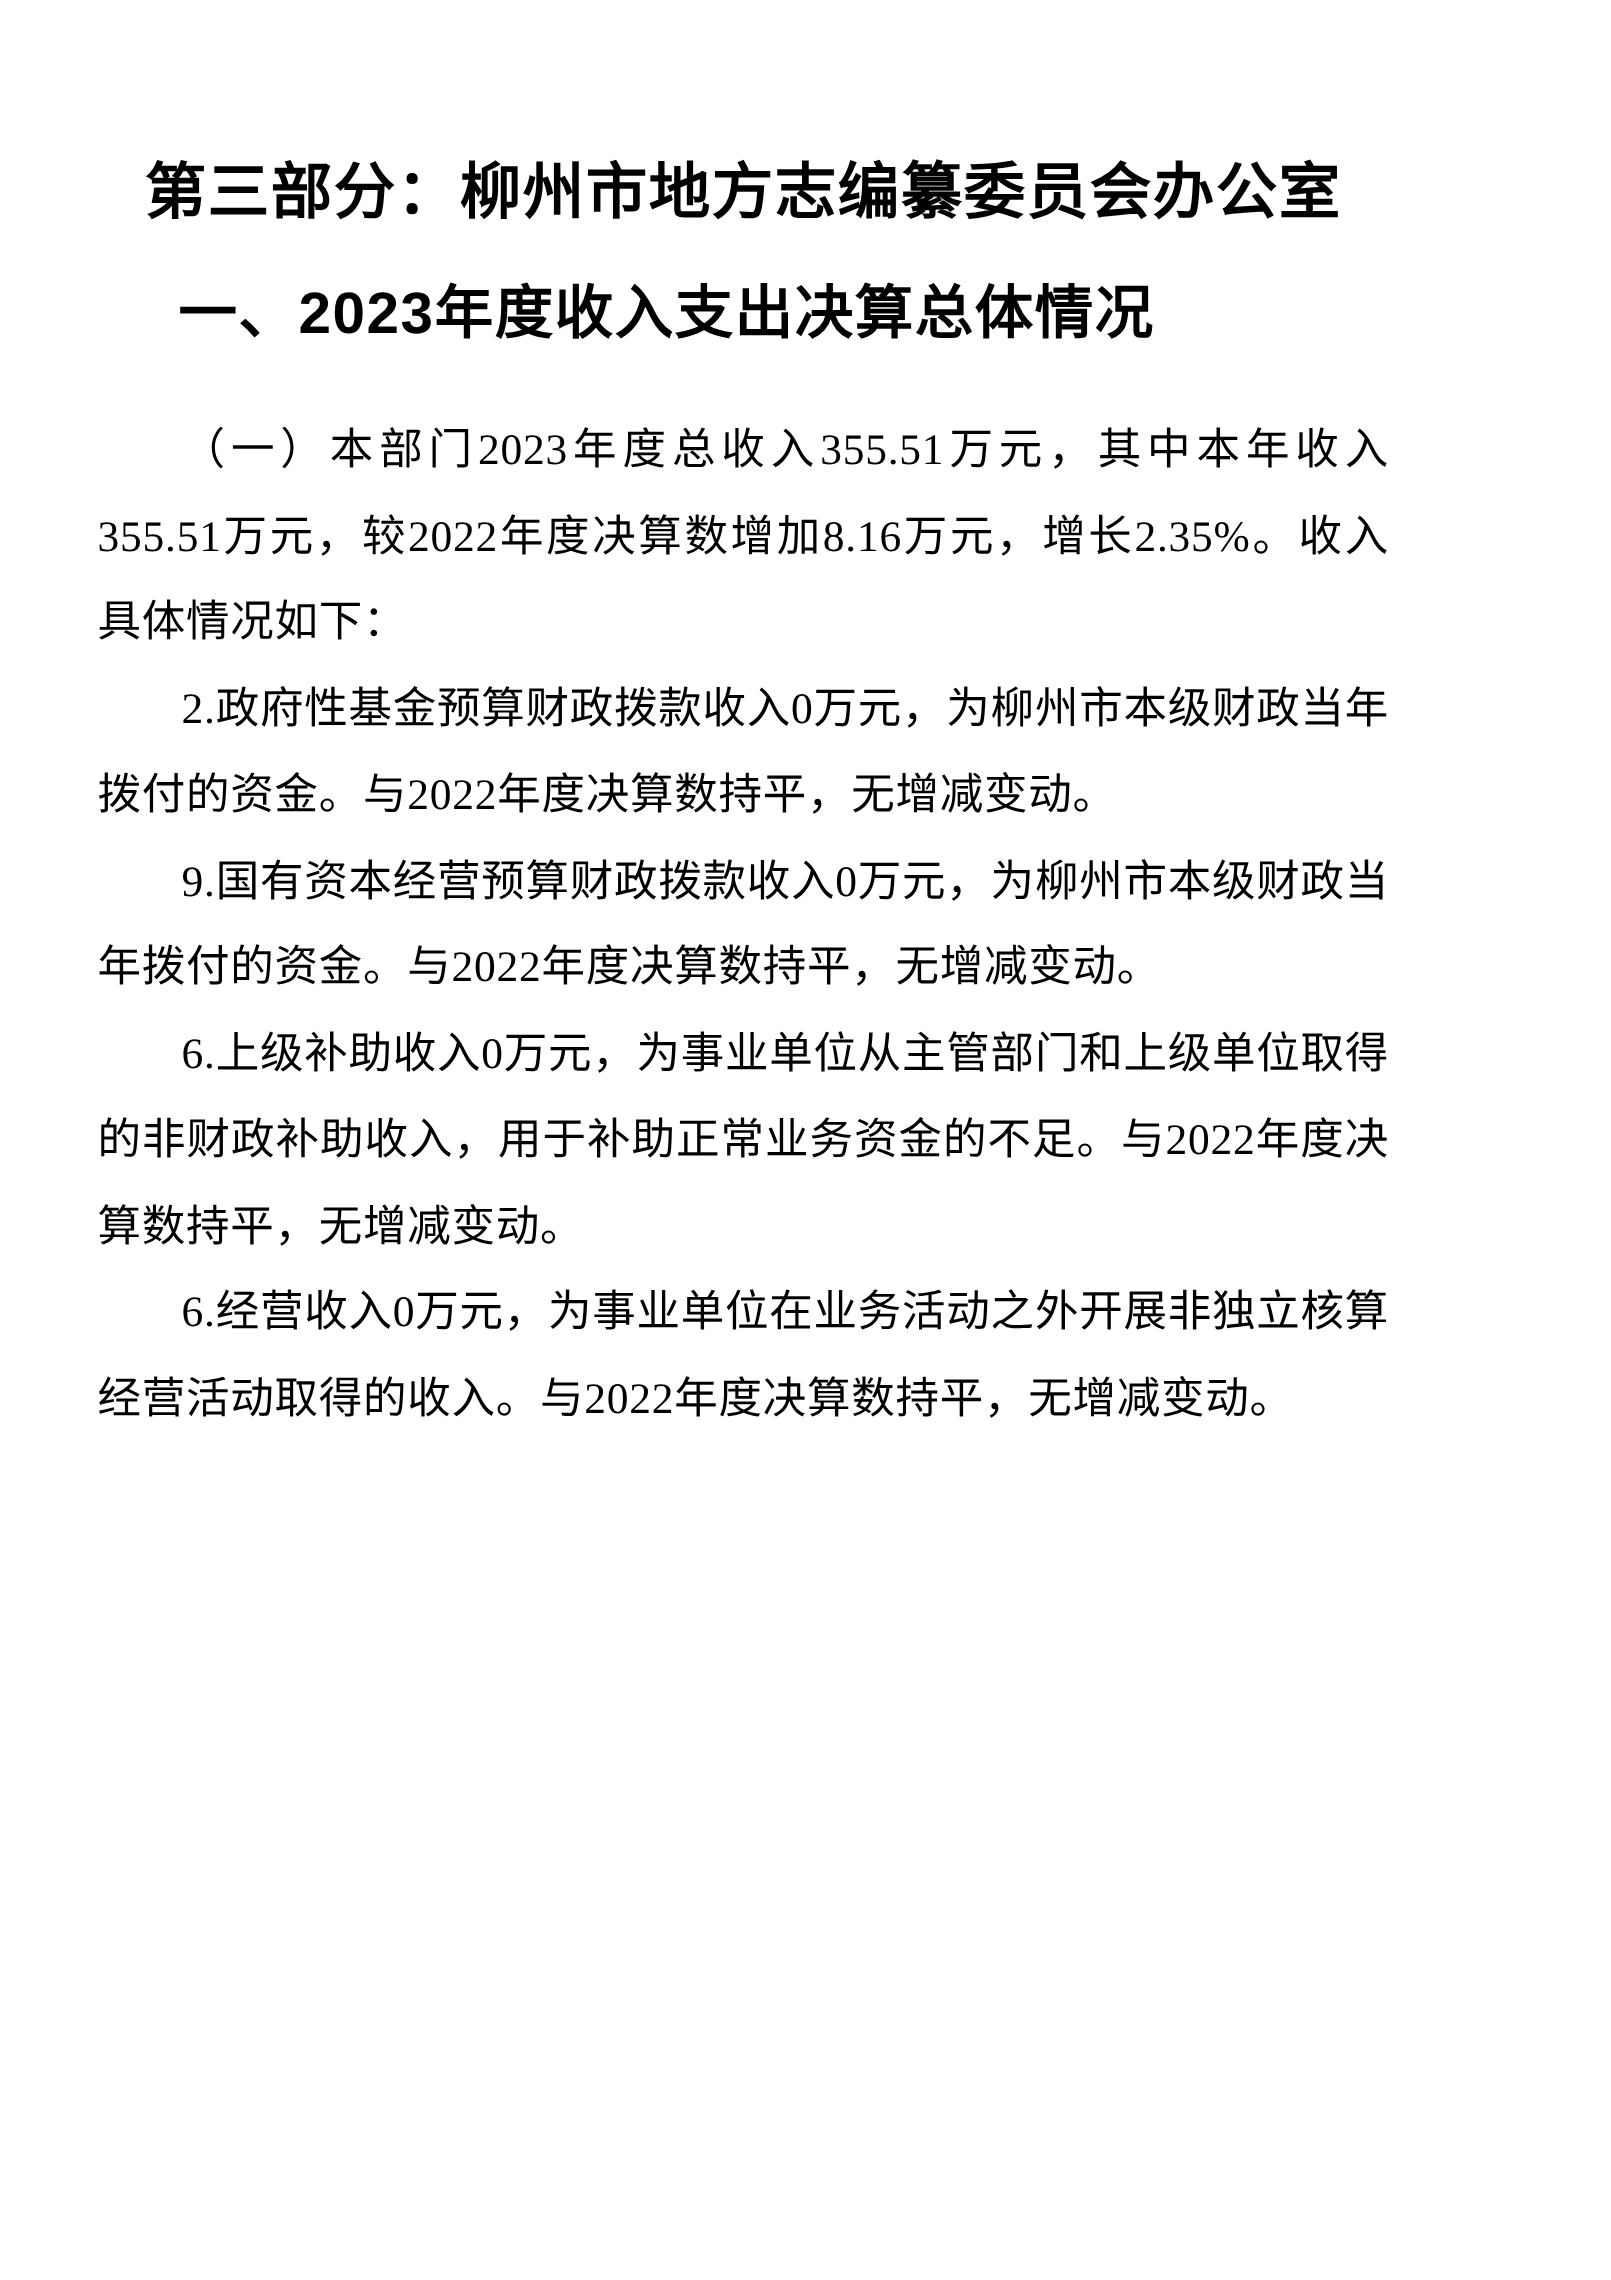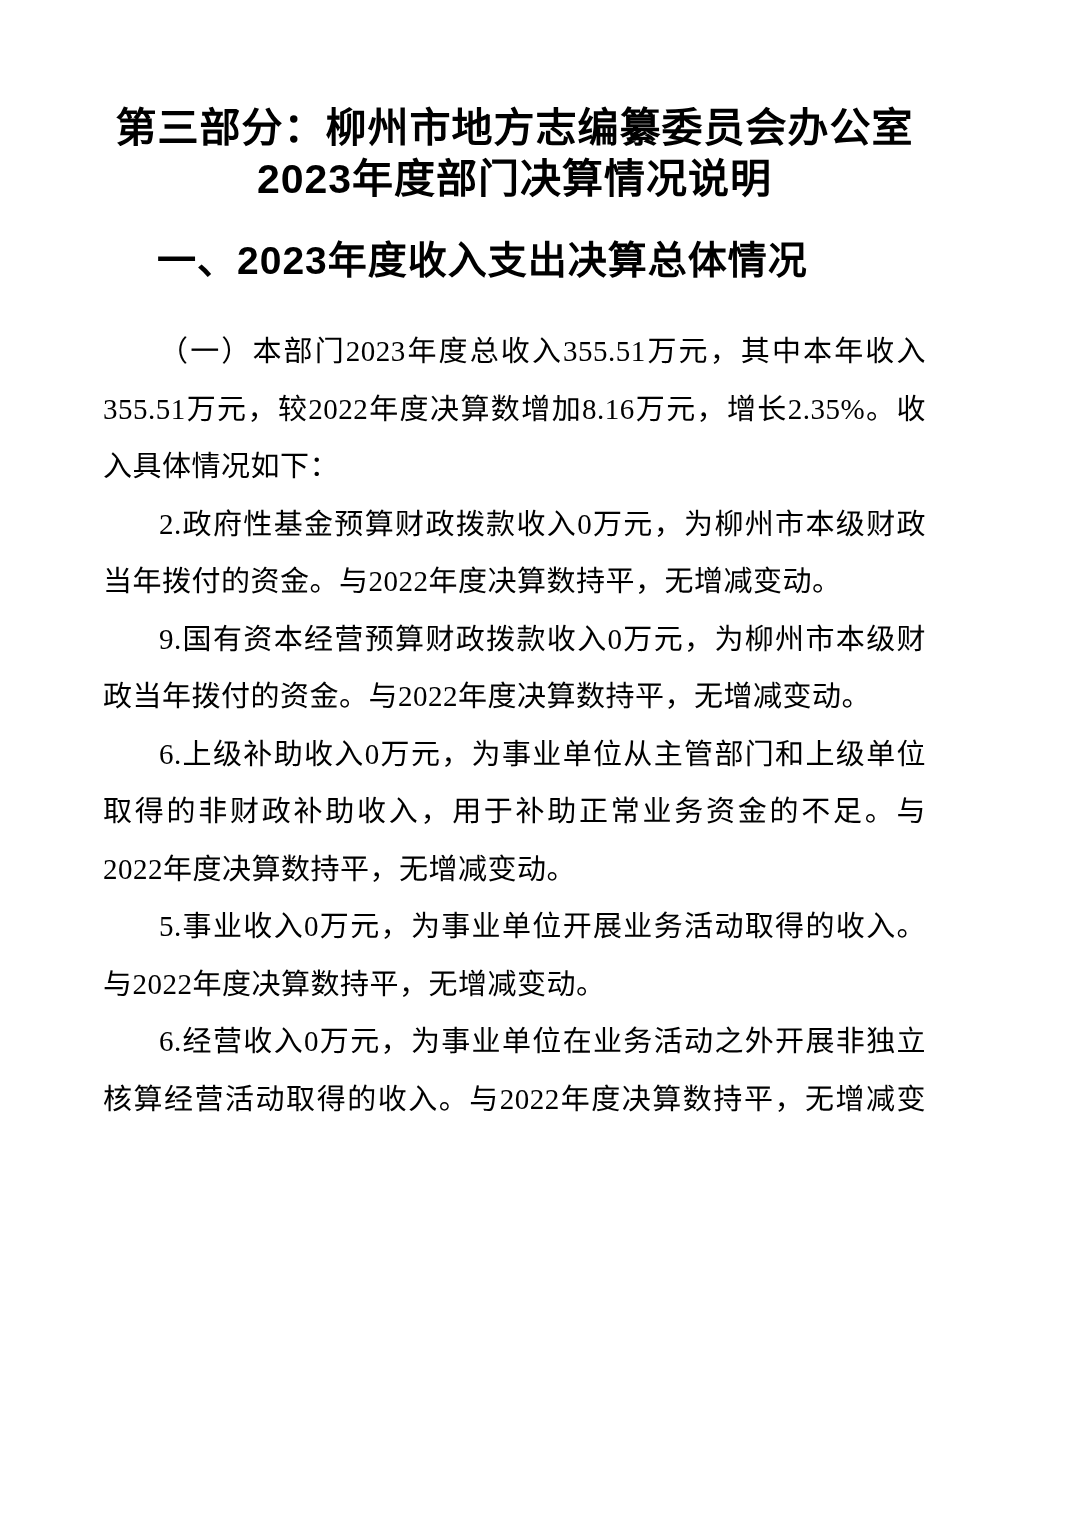--- a/index.html
+++ b/index.html
@@ -8,21 +8,21 @@
     background: #ffffff;
   }
   .page {
     position: relative;
     width: 1074px;
     height: 1128px;
     margin: 0 auto;
     background: #ffffff;
     color: #000000;
     box-sizing: border-box;
-    padding: 103px 148px 0 103px;
+    padding: 103px 148px 0 65px;
     overflow: hidden;
   }
   .doc-title {
     margin: 0;
     font-family: "Liberation Sans", "DejaVu Sans", sans-serif;
     font-weight: 900;
     font-size: 41px;
     line-height: 51px;
     text-align: center;
     letter-spacing: 1px;
@@ -65,30 +65,28 @@
     color: #000000;
   }
 </style>
 </head>
 <body>
 
 <div class="page">
 
   <h1 class="doc-title">
     <span>第三部分：柳州市地方志编纂委员会办公室</span><br>
-    <span>2023年度部门决算情况说明</span>
   </h1>
 
   <h2 class="section-heading">一、2023年度收入支出决算总体情况</h2>
 
   <div class="body-text">
     <p>（一）本部门2023年度总收入355.51万元，其中本年收入355.51万元，较2022年度决算数增加8.16万元，增长2.35%。收入具体情况如下：</p>
     <p>2.政府性基金预算财政拨款收入0万元，为柳州市本级财政当年拨付的资金。与2022年度决算数持平，无增减变动。</p>
     <p>9.国有资本经营预算财政拨款收入0万元，为柳州市本级财政当年拨付的资金。与2022年度决算数持平，无增减变动。</p>
     <p>6.上级补助收入0万元，为事业单位从主管部门和上级单位取得的非财政补助收入，用于补助正常业务资金的不足。与2022年度决算数持平，无增减变动。</p>
-    <p>5.事业收入0万元，为事业单位开展业务活动取得的收入。与2022年度决算数持平，无增减变动。</p>
     <p>6.经营收入0万元，为事业单位在业务活动之外开展非独立核算经营活动取得的收入。与2022年度决算数持平，无增减变动。</p>
 
   </div>
 
   <div class="page-footer">- 11 -</div>
 
 </div>
 
 </body></html>

